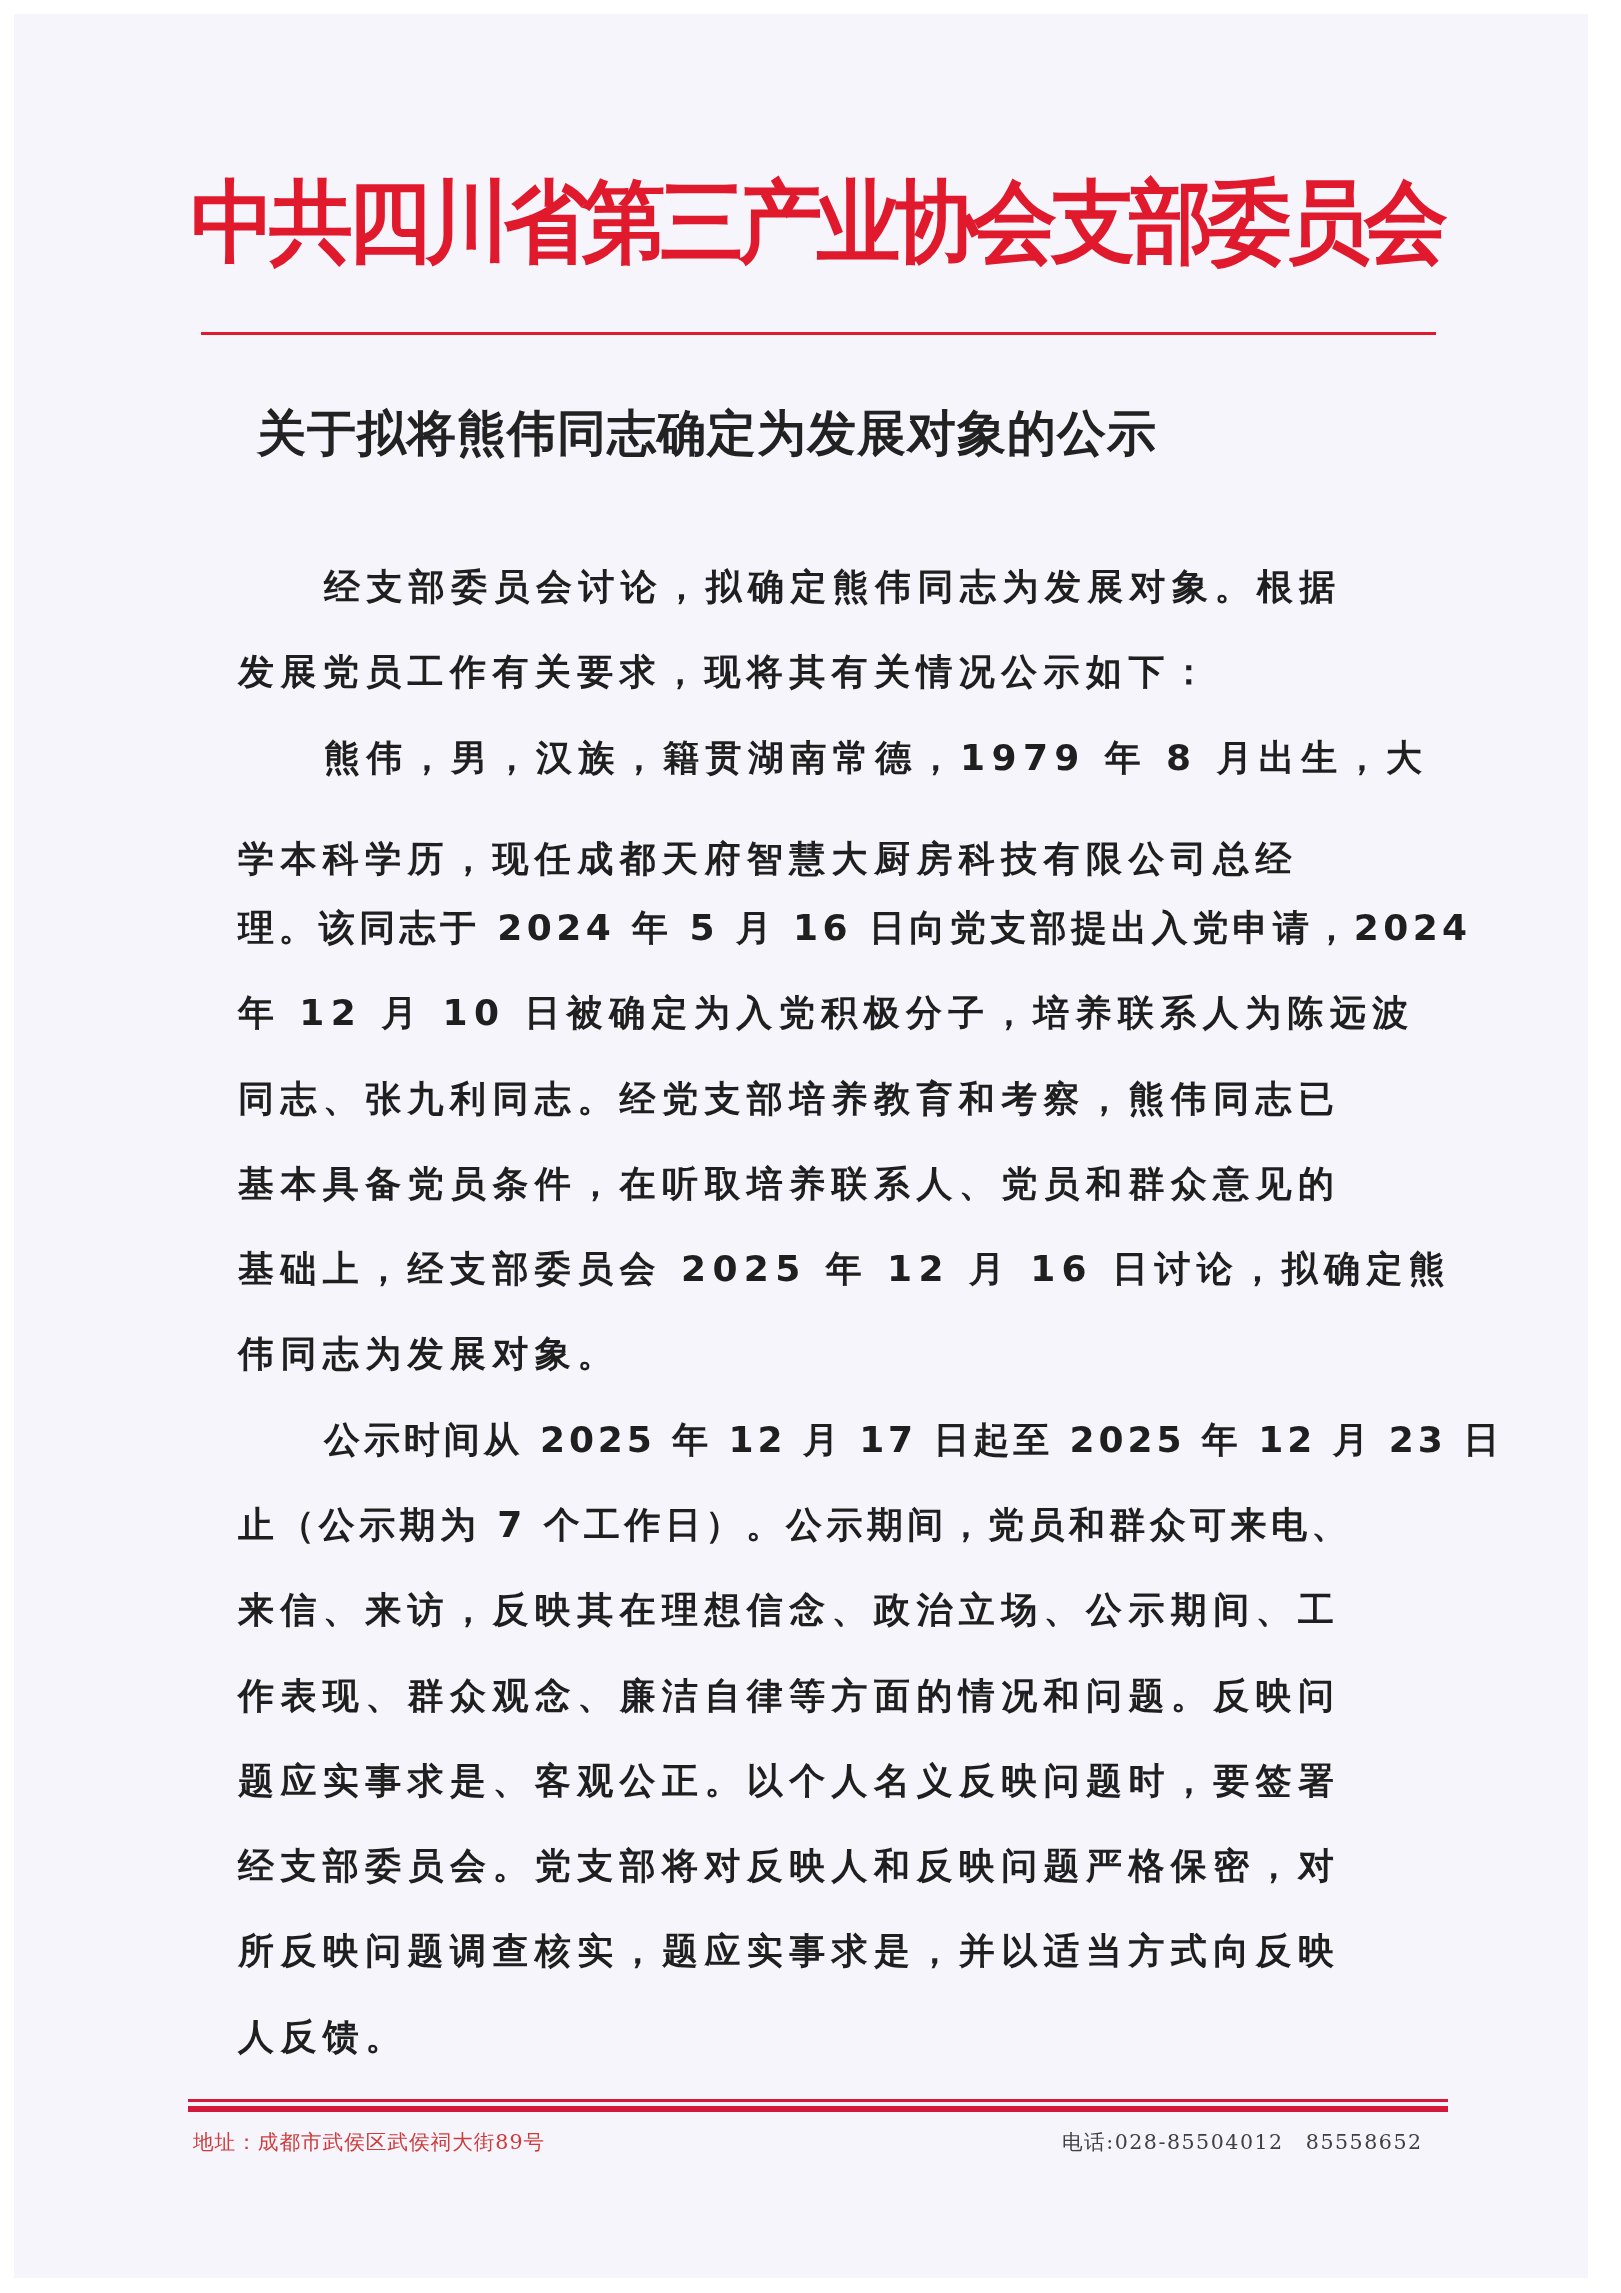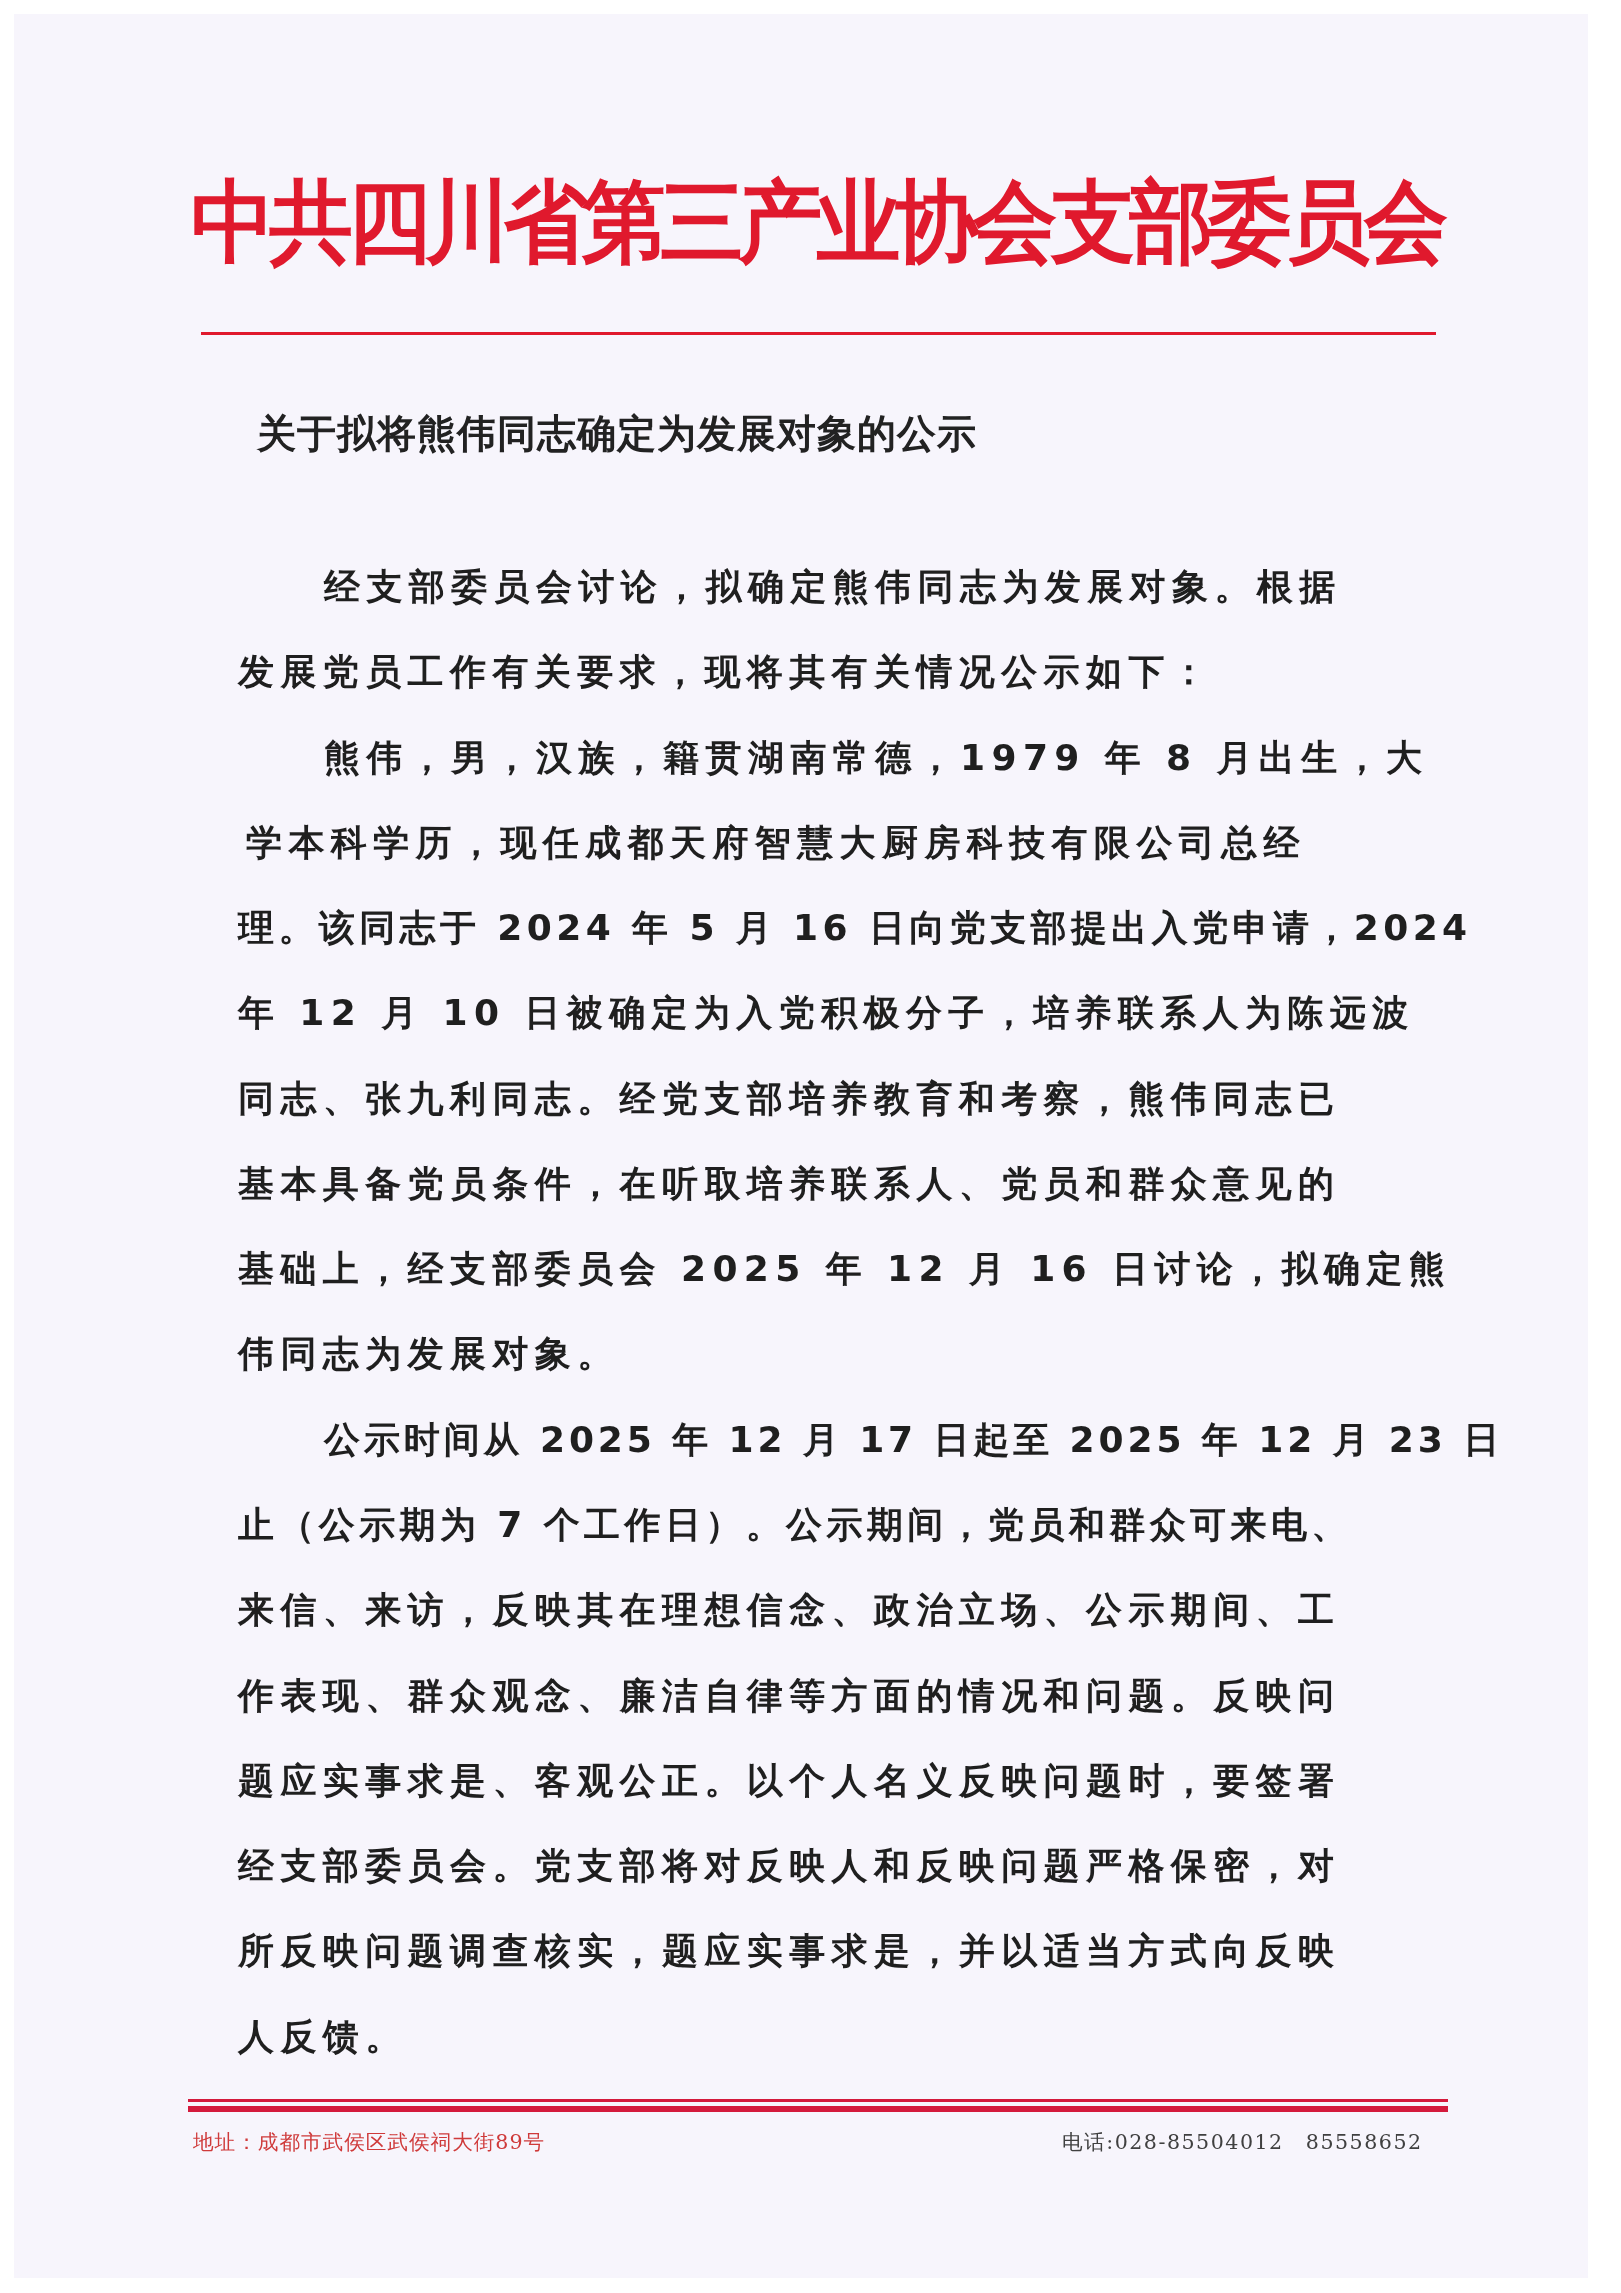--- a/index.html
+++ b/index.html
@@ -37,21 +37,21 @@
       background: #e0192d;
     }
     .doc-title {
       position: absolute;
       left: 257px;
       top: 399px;
       width: 1098px;
       height: 69px;
       color: #222222;
       font-family: "DejaVu Serif", "Liberation Serif", serif;
-      font-size: 39px;
+      font-size: 49px;
       font-weight: bold;
       line-height: 69px;
       letter-spacing: 1px;
       white-space: nowrap;
     }
     .body {
       position: absolute;
       left: 238px;
       top: 557px;
       width: 1137px;
@@ -119,21 +119,21 @@
 <div class="head-rule"></div>
 
 <div class="doc-title">关于拟将熊伟同志确定为发展对象的公示</div>
 
 <div class="body">
 
   <div class="line" style="top:0px; left:86px;">经支部委员会讨论，拟确定熊伟同志为发展对象。根据</div>
   <div class="line" style="top:85px;">发展党员工作有关要求，现将其有关情况公示如下：</div>
 
   <div class="line" style="top:171px; left:86px;">熊伟，男，汉族，籍贯湖南常德，1979 年 8 月出生，大</div>
-  <div class="line" style="top:256px;margin-left:8px;">学本科学历，现任成都天府智慧大厨房科技有限公司总经</div>
+  <div class="line" style="top:272px;">学本科学历，现任成都天府智慧大厨房科技有限公司总经</div>
   <div class="line" style="top:341px; letter-spacing:4.4px;">理。该同志于 2024 年 5 月 16 日向党支部提出入党申请，2024</div>
   <div class="line" style="top:426px;">年 12 月 10 日被确定为入党积极分子，培养联系人为陈远波</div>
   <div class="line" style="top:512px;">同志、张九利同志。经党支部培养教育和考察，熊伟同志已</div>
   <div class="line" style="top:597px;">基本具备党员条件，在听取培养联系人、党员和群众意见的</div>
   <div class="line" style="top:682px;">基础上，经支部委员会 2025 年 12 月 16 日讨论，拟确定熊</div>
   <div class="line" style="top:767px;">伟同志为发展对象。</div>
 
   <div class="line" style="top:853px; left:86px; letter-spacing:3.9px;">公示时间从 2025 年 12 月 17 日起至 2025 年 12 月 23 日</div>
   <div class="line" style="top:938px; letter-spacing:4.4px;">止（公示期为 7 个工作日）。公示期间，党员和群众可来电、</div>
   <div class="line" style="top:1023px;">来信、来访，反映其在理想信念、政治立场、公示期间、工</div>

